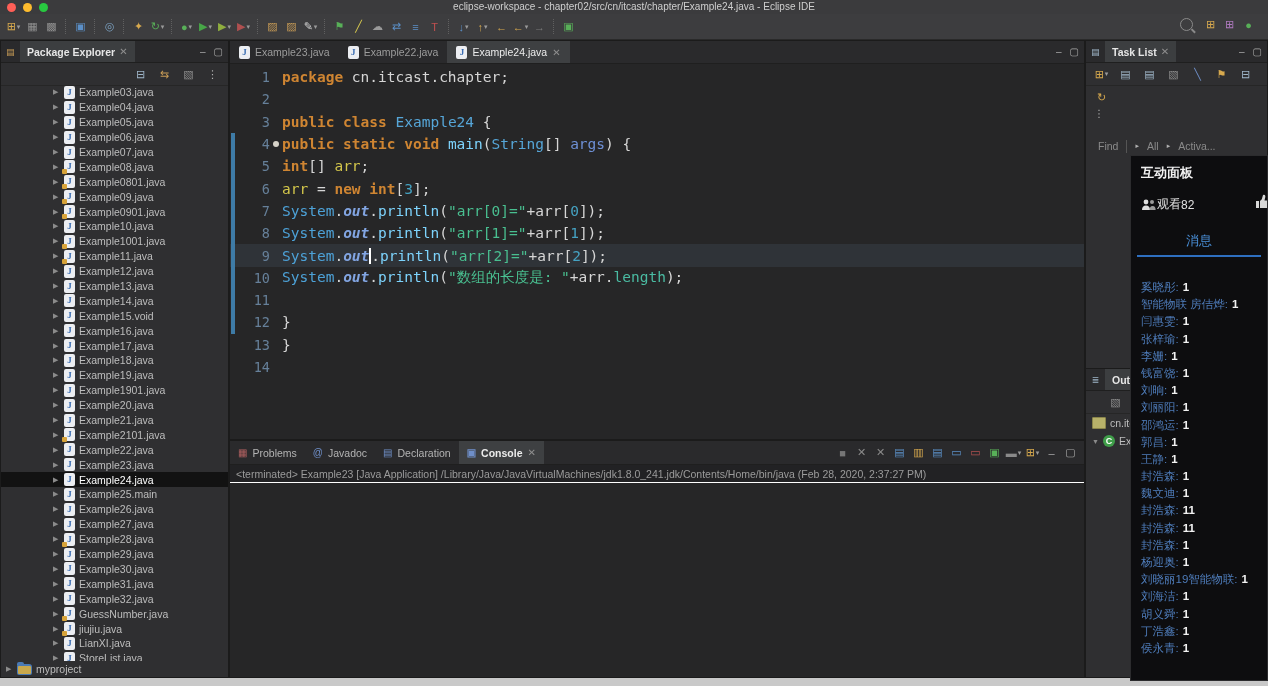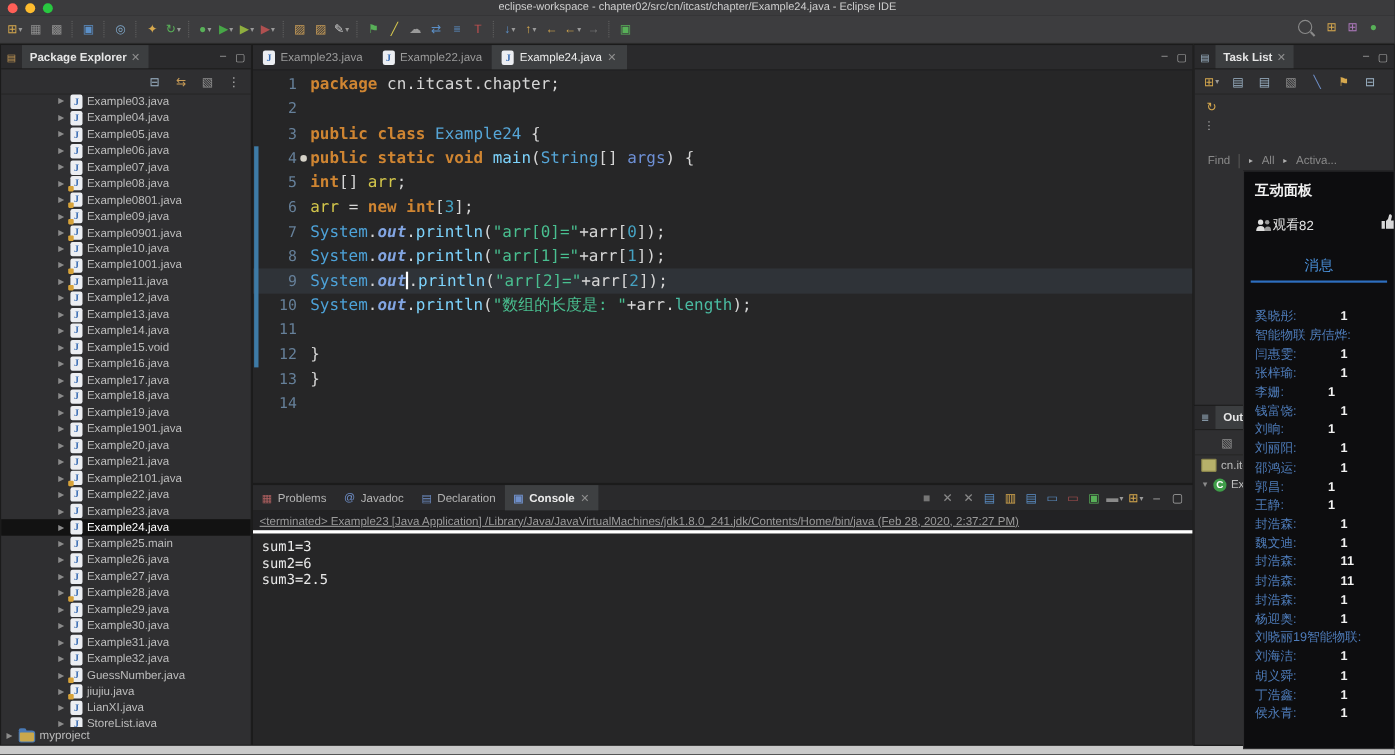--- a/index.html
+++ b/index.html
@@ -59,41 +59,41 @@
   .tk-fld{color:#4abba2;}
   .tk-p{color:#d6d6d6;}
   .caret{display:inline-block;width:2px;height:16px;background:#ffffff;vertical-align:-3px;}
   
   #console{left:229px;top:440px;width:856px;height:238px;background:#262627;border:1px solid #1b1b1b;box-sizing:border-box;}
   #ctabs{height:23px;background:#2a2a2c;display:flex;align-items:center;border-bottom:1px solid #1f1f1f;position:relative;}
   .ctab{height:23px;display:inline-flex;align-items:center;gap:5px;padding:0 8px;font-size:10.5px;color:#b4b4b4;}
   .ctab.active{background:#3e4042;color:#ececec;font-weight:bold;}
   .cico{font-size:10px;}
   #ctools{position:absolute;right:4px;top:0;height:23px;display:flex;align-items:center;}
-  #chead{height:17px;background:#222224;border-bottom:3px solid #ffffff;color:#9b9b9b;font-size:10.5px;display:flex;align-items:center;padding-left:6px;text-decoration:underline;}
+  #chead{height:17px;background:#222224;border-bottom:1px solid #ffffff;color:#9b9b9b;font-size:10.5px;display:flex;align-items:center;padding-left:6px;}
   #cout{font-family:"DejaVu Sans Mono",monospace;font-size:12.5px;color:#e8e8e8;padding:4px 8px;line-height:15px;}
   
   #task{left:1085px;top:40px;width:183px;height:638px;}
   #task-find{position:absolute;left:0;top:96px;right:0;height:18px;display:flex;align-items:center;gap:8px;padding-left:12px;font-size:10.5px;color:#8a8a8a;}
   .fsep{width:1px;height:13px;background:#555;}
   .fcar{font-size:7px;color:#b0b0b0;}
   
   #outline{left:1085px;top:368px;width:183px;height:310px;z-index:5;}
   .orow{height:18px;display:flex;align-items:center;gap:4px;padding-left:6px;font-size:10.5px;color:#bdbdbd;white-space:nowrap;}
   .pkgico{width:12px;height:10px;background:#b7b16a;border:1px solid #8a854b;border-radius:1px;flex:none;}
   .clsico{width:12px;height:12px;border-radius:50%;background:#3f9e49;color:#fff;font-size:9px;font-weight:bold;display:flex;align-items:center;justify-content:center;flex:none;}
   
   #chat{left:1130px;top:155px;width:138px;height:526px;background:#0d0d0f;border:1px solid #2c2c2e;box-sizing:border-box;z-index:50;overflow:hidden;}
   #chat-title{position:absolute;left:10px;top:8px;color:#f0f0f0;font-size:13px;font-weight:bold;}
   #chat-viewers{position:absolute;left:10px;top:40px;display:flex;align-items:center;gap:0;color:#e2e2e2;font-size:12px;}
   #chat-like{position:absolute;right:-4px;top:38px;display:flex;align-items:center;color:#e2e2e2;}
   #chat-tab{position:absolute;left:0;right:0;top:76px;text-align:center;color:#4a90d9;font-size:13px;}
   #chat-rule{position:absolute;left:6px;right:6px;top:99px;height:2px;background:#2e6fc0;}
   #chat-msgs{position:absolute;left:10px;right:4px;top:124px;}
-  .crow{height:17.2px;font-size:11.5px;display:flex;align-items:baseline;white-space:nowrap;overflow:hidden;gap:36px;}
+  .crow{height:17.2px;font-size:11.5px;display:flex;align-items:baseline;white-space:nowrap;overflow:hidden;}
   .cname{color:#4e7cba;}
   .ccount{color:#f2f2f2;font-weight:bold;margin-left:4px;}
   
   #strip{left:0;top:678px;width:1268px;height:8px;background:#c9c9c9;}
   svg{display:block;}
 </style>
 </head>
 <body>
 
 <div class="abs" id="titlebar">
@@ -586,25 +586,20 @@
         </span>
         <span class="ticon">
           <span style="color: rgb(168, 168, 168);">–</span>
         </span>
         <span class="ticon">
           <span style="color: rgb(168, 168, 168);">▢</span>
         </span>
       </span>
   </div>
   <div id="chead">&lt;terminated&gt; Example23 [Java Application] /Library/Java/JavaVirtualMachines/jdk1.8.0_241.jdk/Contents/Home/bin/java (Feb 28, 2020, 2:37:27 PM)</div>
-  <div id="cout">
-      <div>sum1=3</div>
-      <div>sum2=6</div>
-      <div>sum3=2.5</div>
-    </div>
 </div>
 
 <div class="abs panel" id="task">
   <div class="vtabbar">
     <span class="ticon" style="color:#9fb6c9;font-size:9px;">▤</span>
     <span class="vtab">
       <span>Task List</span>
       <span class="vclose">✕</span>
     </span>
     <span class="winctl">

